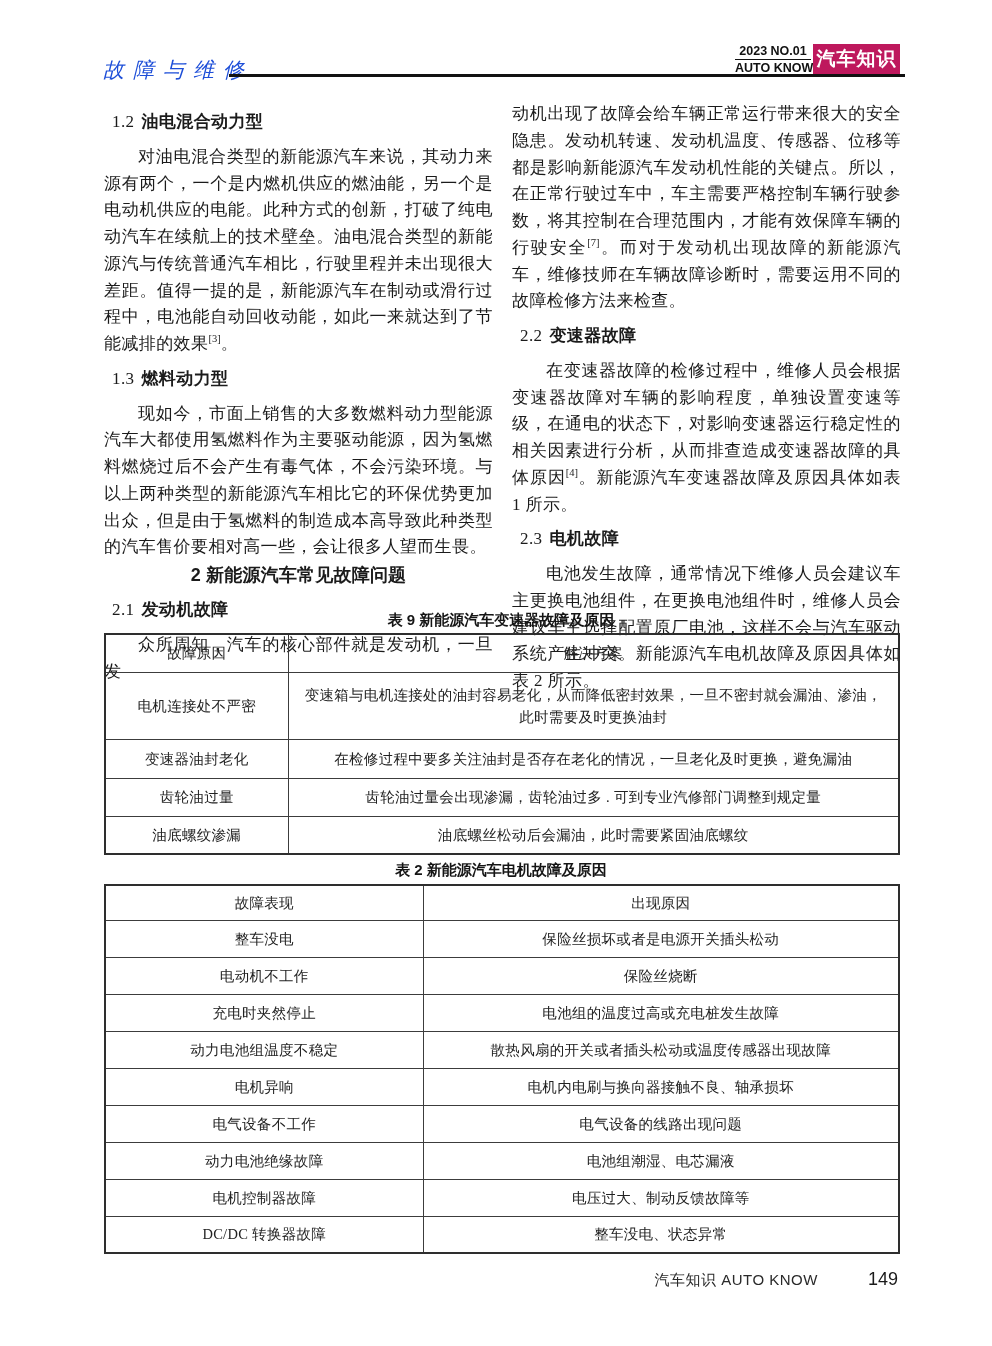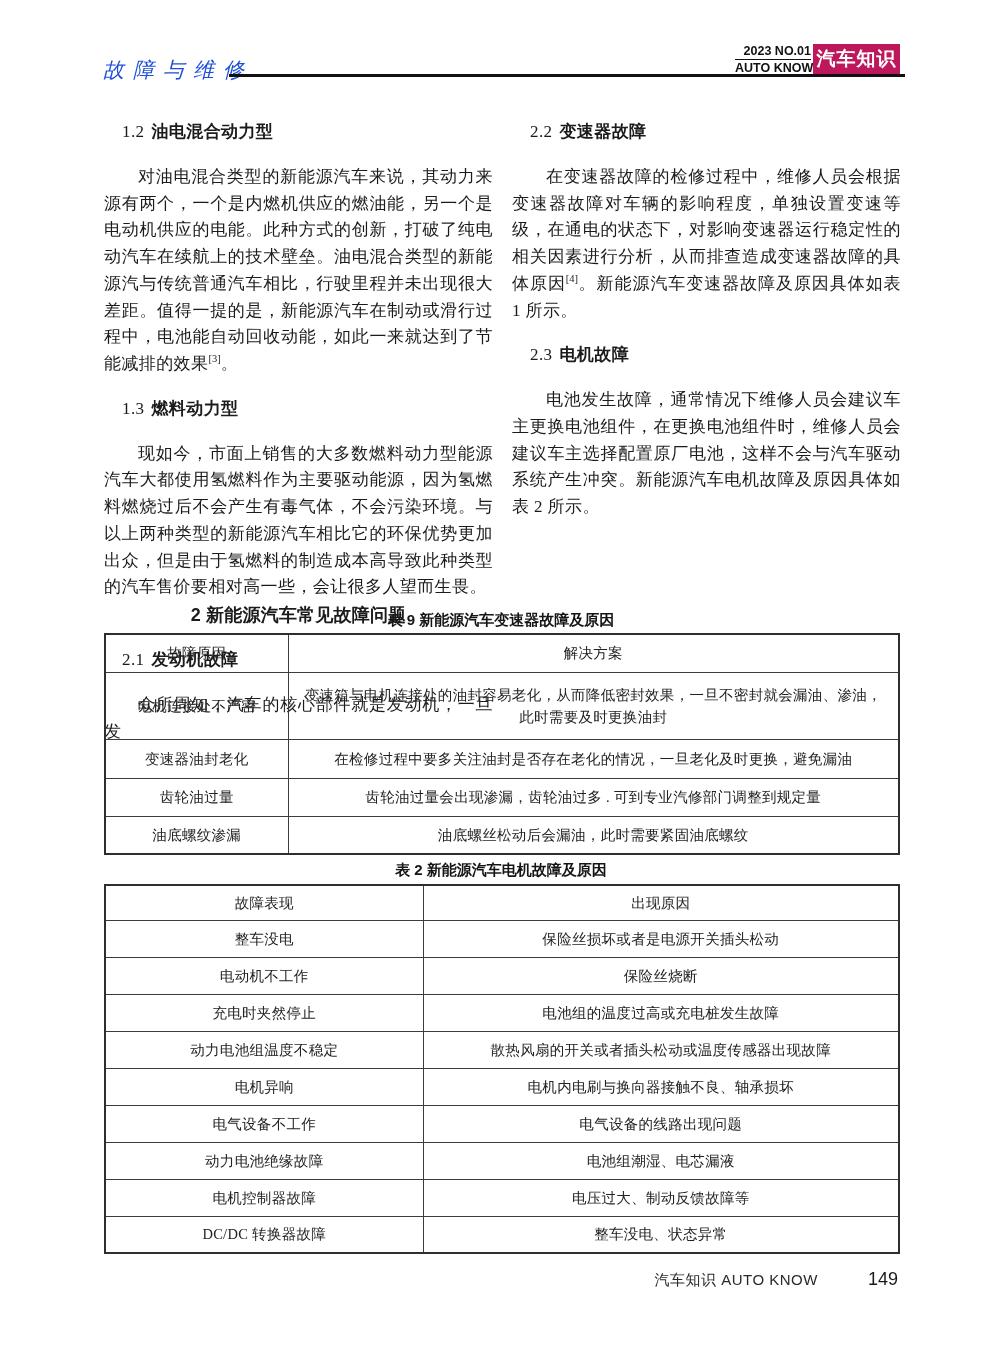--- a/index.html
+++ b/index.html
@@ -13,41 +13,41 @@
     position:absolute;left:103px;top:56px;
     font-family:"DejaVu Serif","Liberation Serif",serif;
     font-size:21px;letter-spacing:9px;color:#1d4ed8;font-style:italic;
   }
   .header-rule{position:absolute;left:229px;top:74px;width:676px;height:3px;background:#111;}
   .issue-block{
     position:absolute;left:735px;top:44px;width:76px;text-align:center;
     font-family:"Liberation Sans","DejaVu Sans",sans-serif;
     font-size:12.5px;font-weight:bold;color:#111;line-height:14px;
   }
-  .issue-top{border-bottom:1.5px solid #111;padding-bottom:1px;white-space:nowrap;text-align:right;}
+  .issue-top{border-bottom:1.5px solid #111;padding-bottom:1px;white-space:nowrap;}
   .issue-bottom{padding-top:1px;white-space:nowrap;}
   .journal-box{
     position:absolute;left:813px;top:44px;width:87px;height:30px;
     background:#be185d;color:#fff;display:flex;align-items:center;justify-content:center;
     font-family:"Liberation Sans","DejaVu Sans",sans-serif;
     font-size:19px;font-weight:bold;letter-spacing:1px;
   }
   
   .col{position:absolute;top:101px;width:389px;font-size:17px;line-height:26.75px;
        letter-spacing:0.4px;text-align:justify;}
   .col-left{left:104px;}
   .col-right{left:512px;}
   .col p{margin:0;}
   p.indent{text-indent:2em;}
   h2.sec{
     margin:0;font-family:"Liberation Sans","DejaVu Sans",sans-serif;
     font-size:18px;font-weight:bold;line-height:28px;letter-spacing:0.2px;text-align:center;
   }
   h3.sub{
-    margin:18px;font-size:17px;font-weight:bold;line-height:26.75px;text-align:left;
+    margin:8px;font-size:17px;font-weight:bold;line-height:26.75px;text-align:left;
   }
   h3.sub .hnum{font-family:"Liberation Serif","DejaVu Serif",serif;font-weight:normal;margin-right:7px;}
   h3.sub .htitle{font-family:"Liberation Sans","DejaVu Sans",sans-serif;}
   sup.ref{font-size:10.5px;line-height:0;vertical-align:super;letter-spacing:0;}
   
   .tbl-caption{
     position:absolute;left:104px;width:794px;text-align:center;
     font-family:"Liberation Sans","DejaVu Sans",sans-serif;
     font-size:15px;font-weight:bold;color:#151515;
   }
@@ -96,20 +96,21 @@
     <h3 class="sub"><span class="hnum">1.2</span><span class="htitle">油电混合动力型</span></h3>
     <p class="indent"><span>对油电混合类型的新能源汽车来说，其动力来源有两个，一个是内燃机供应的燃油能，另一个是电动机供应的电能。此种方式的创新，打破了纯电动汽车在续航上的技术壁垒。油电混合类型的新能源汽与传统普通汽车相比，行驶里程并未出现很大差距。值得一提的是，新能源汽车在制动或滑行过程中，电池能自动回收动能，如此一来就达到了节能减排的效果</span><sup class="ref">[3]</sup><span>。</span></p>
     <h3 class="sub"><span class="hnum">1.3</span><span class="htitle">燃料动力型</span></h3>
     <p class="indent">现如今，市面上销售的大多数燃料动力型能源汽车大都使用氢燃料作为主要驱动能源，因为氢燃料燃烧过后不会产生有毒气体，不会污染环境。与以上两种类型的新能源汽车相比它的环保优势更加出众，但是由于氢燃料的制造成本高导致此种类型的汽车售价要相对高一些，会让很多人望而生畏。</p>
     <h2 class="sec">2 新能源汽车常见故障问题</h2>
     <h3 class="sub"><span class="hnum">2.1</span><span class="htitle">发动机故障</span></h3>
     <p class="indent">众所周知，汽车的核心部件就是发动机，一旦发</p>
   </div>
 
   <div class="col col-right">
+    <p><span>动机出现了故障会给车辆正常运行带来很大的安全隐患。发动机转速、发动机温度、传感器、位移等都是影响新能源汽车发动机性能的关键点。所以，在正常行驶过车中，车主需要严格控制车辆行驶参数，将其控制在合理范围内，才能有效保障车辆的行驶安全</span><sup class="ref">[7]</sup><span>。而对于发动机出现故障的新能源汽车，维修技师在车辆故障诊断时，需要运用不同的故障检修方法来检查。</span></p>
     <h3 class="sub"><span class="hnum">2.2</span><span class="htitle">变速器故障</span></h3>
     <p class="indent"><span>在变速器故障的检修过程中，维修人员会根据变速器故障对车辆的影响程度，单独设置变速等级，在通电的状态下，对影响变速器运行稳定性的相关因素进行分析，从而排查造成变速器故障的具体原因</span><sup class="ref">[4]</sup><span>。新能源汽车变速器故障及原因具体如表 1 所示。</span></p>
     <h3 class="sub"><span class="hnum">2.3</span><span class="htitle">电机故障</span></h3>
     <p class="indent">电池发生故障，通常情况下维修人员会建议车主更换电池组件，在更换电池组件时，维修人员会建议车主选择配置原厂电池，这样不会与汽车驱动系统产生冲突。新能源汽车电机故障及原因具体如表 2 所示。</p>
   </div>
 
   <div class="tbl-caption cap1">表 9 新能源汽车变速器故障及原因</div>
   <table class="tbl tbl1">
     <colgroup>
         <col style="width:183px">

